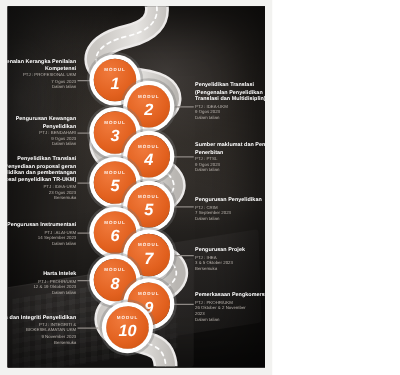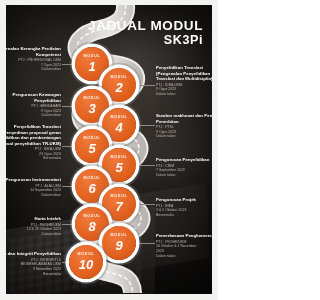--- a/index.html
+++ b/index.html
@@ -187,24 +187,20 @@
                  C 140 148, 124 160, 102 163
                  C 80 166, 72 178, 80 188
                  C 89 199, 122 194, 132 206
                  C 142 218, 126 230, 104 233
                  C 82 236, 74 248, 82 258
                  C 91 269, 118 266, 124 278
                  C 129 288, 126 296, 120 302" stroke="#ffffff" stroke-width="1.4" stroke-dasharray="3 3.4" opacity="0.95"></path>
       </g>
     </svg>
 
-    <div class="title-wrap">
-      <div class="title-main">JADUAL MODUL</div>
-      <div class="title-sub">SK3Pi</div>
-    </div>
 
     <div class="conn to-right" style="left:56px;top:59px;width:18px;"></div>
     <div class="conn to-left" style="left:131px;top:80px;width:18px;"></div>
     <div class="conn to-right" style="left:56px;top:101px;width:18px;"></div>
     <div class="conn to-left" style="left:131px;top:120px;width:18px;"></div>
     <div class="conn to-right" style="left:56px;top:141px;width:18px;"></div>
     <div class="conn to-left" style="left:131px;top:160px;width:18px;"></div>
     <div class="conn to-right" style="left:56px;top:181px;width:18px;"></div>
     <div class="conn to-left" style="left:131px;top:199px;width:18px;"></div>
     <div class="conn to-right" style="left:56px;top:219px;width:18px;"></div>
@@ -244,21 +240,21 @@
       <span class="mnum">7</span>
     </div>
     <div class="node" style="left:86px;top:219px;">
       <span class="mlabel">MODUL</span>
       <span class="mnum">8</span>
     </div>
     <div class="node" style="left:113px;top:238px;">
       <span class="mlabel">MODUL</span>
       <span class="mnum">9</span>
     </div>
-    <div class="node" style="left:80px;top:257px;">
+    <div class="node" style="left:96px;top:257px;">
       <span class="mlabel">MODUL</span>
       <span class="mnum">10</span>
     </div>
 
     <div class="info left" style="left:-19px;top:41px;">
       <div class="ititle">Pengenalan Kerangka Penilaian Kompetensi</div>
       <div class="imeta">
         <span>PTJ : PROFESIONAL UKM</span>
         <span>7 Ogos 2023</span>
         <span>Dalam talian</span>

